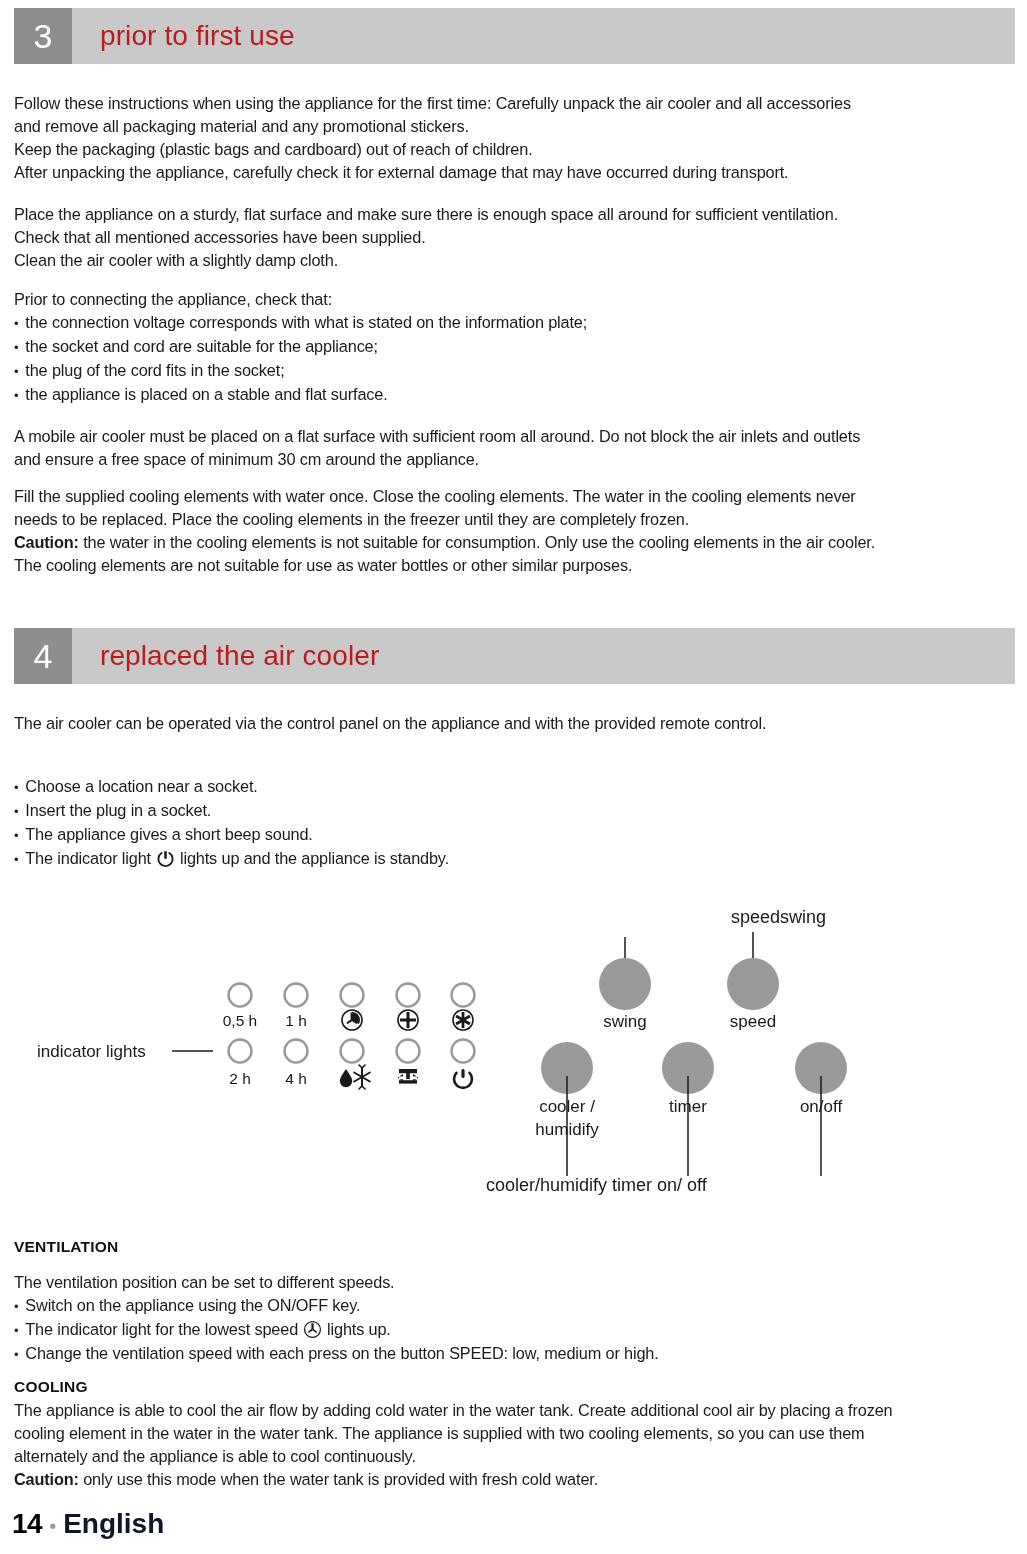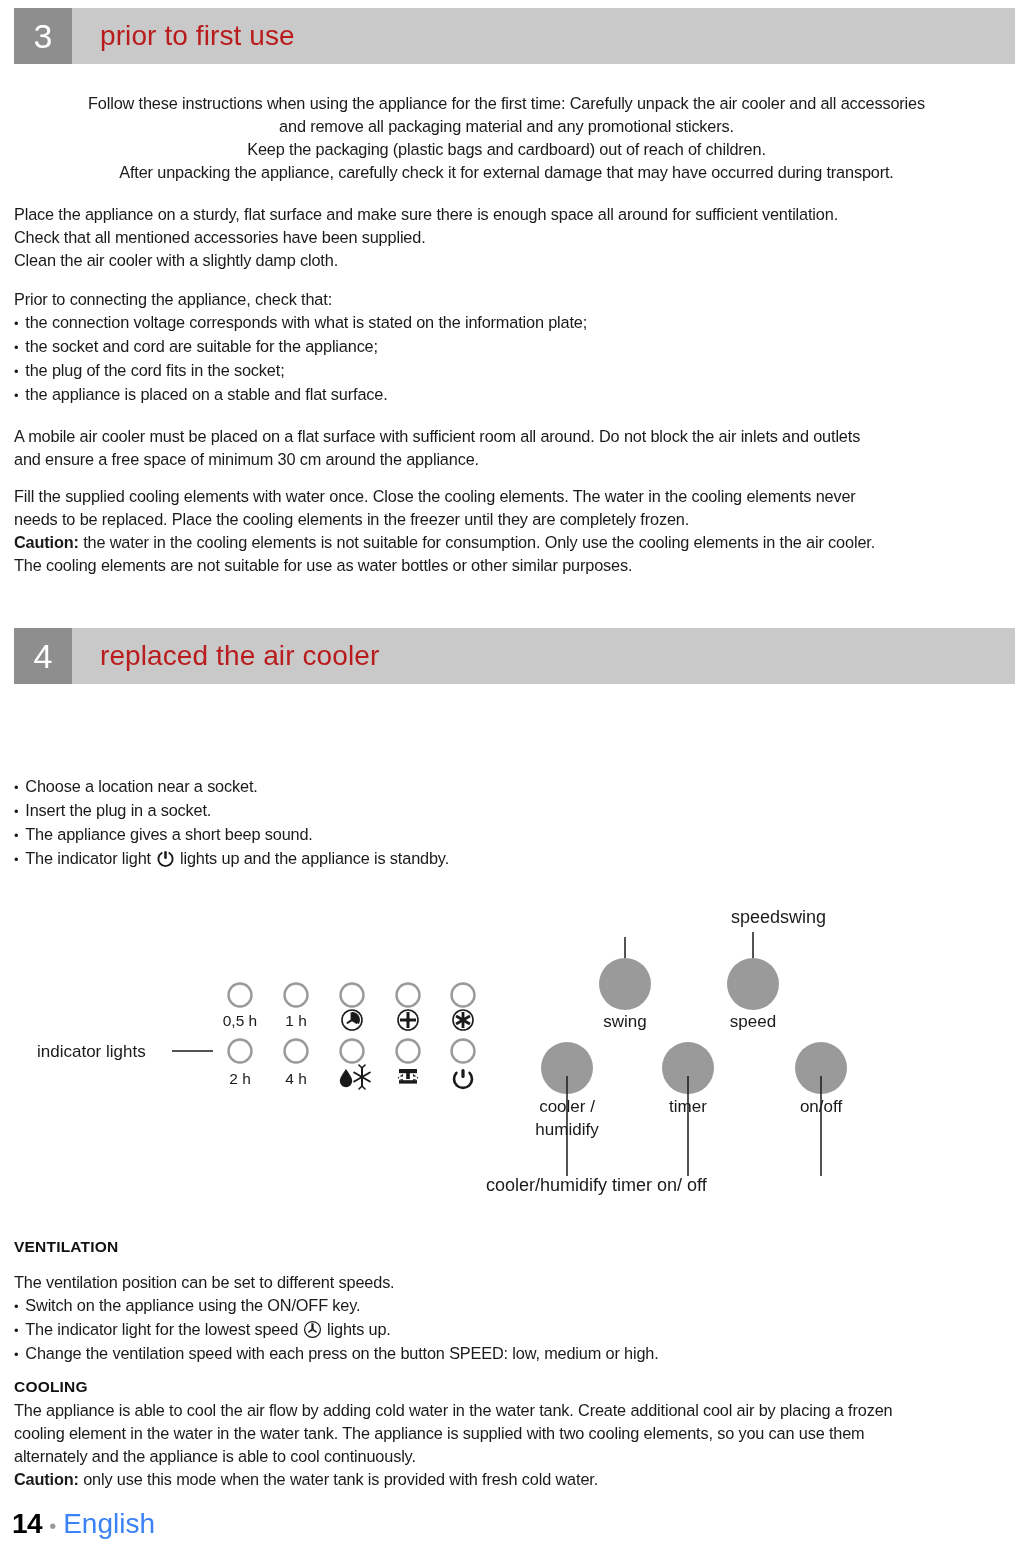--- a/index.html
+++ b/index.html
@@ -124,36 +124,36 @@
     letter-spacing: -0.5px;
   }
   .footer .dot {
     font-size: 20px;
     color: #9a9a9a;
     margin: 0 7px;
     line-height: 1;
   }
   .footer .lang {
     font-size: 28px;
-    font-weight: 400;
-    color: #3b82f6;
+    font-weight: 700;
+    color: #0f172a;
     margin-top: 36px;
   }
 </style>
 </head>
 <body>
 
 <div class="page">
 
   <div class="section-bar" style="top:8px;">
     <div class="section-num">3</div>
     <div class="section-title">prior to first use</div>
   </div>
 
-  <div class="para" style="top:92px;text-align:center;">
+  <div class="para" style="top:92px;">
     <p>Follow these instructions when using the appliance for the first time: Carefully unpack the air cooler and all accessories</p>
     <p>and remove all packaging material and any promotional stickers.</p>
     <p>Keep the packaging (plastic bags and cardboard) out of reach of children.</p>
     <p>After unpacking the appliance, carefully check it for external damage that may have occurred during transport.</p>
   </div>
 
   <div class="para" style="top:203px;">
     <p>Place the appliance on a sturdy, flat surface and make sure there is enough space all around for sufficient ventilation.</p>
     <p>Check that all mentioned accessories have been supplied.</p>
     <p>Clean the air cooler with a slightly damp cloth.</p>
@@ -178,20 +178,21 @@
     <p><b>Caution:</b><span> the water in the cooling elements is not suitable for consumption. Only use the cooling elements in the air cooler.</span></p>
     <p>The cooling elements are not suitable for use as water bottles or other similar purposes.</p>
   </div>
 
   <div class="section-bar" style="top:628px;">
     <div class="section-num">4</div>
     <div class="section-title">replaced the air cooler</div>
   </div>
 
   <div class="para" style="top:712px;">
+    <p>The air cooler can be operated via the control panel on the appliance and with the provided remote control.</p>
   </div>
 
   <div class="para" style="top:775px;">
     <span class="bullet">Choose a location near a socket.</span>
     <span class="bullet">Insert the plug in a socket.</span>
     <span class="bullet">The appliance gives a short beep sound.</span>
     <span class="bullet"><span>The indicator light</span><span class="inline-icon"><svg viewBox="0 0 24 24">
             <path d="M12 2.4 A1.6 1.6 0 0 1 13.6 4 v7 a1.6 1.6 0 0 1 -3.2 0 V4 A1.6 1.6 0 0 1 12 2.4 Z" fill="#1a1a1a"></path>
             <path d="M7.2 5.0 A9 9 0 1 0 16.8 5.0" fill="none" stroke="#1a1a1a" stroke-width="2.4" stroke-linecap="round"></path>
           </svg></span><span>lights up and the appliance is standby.</span></span>

